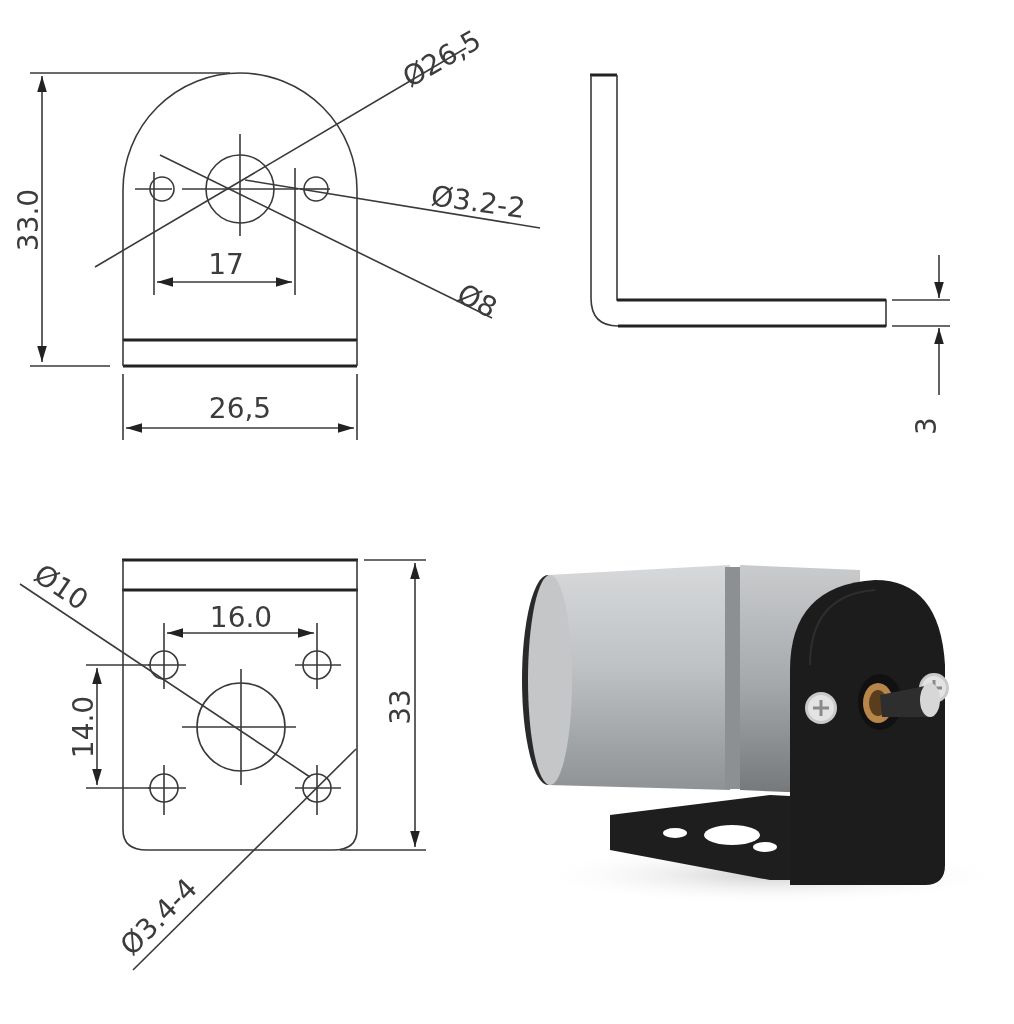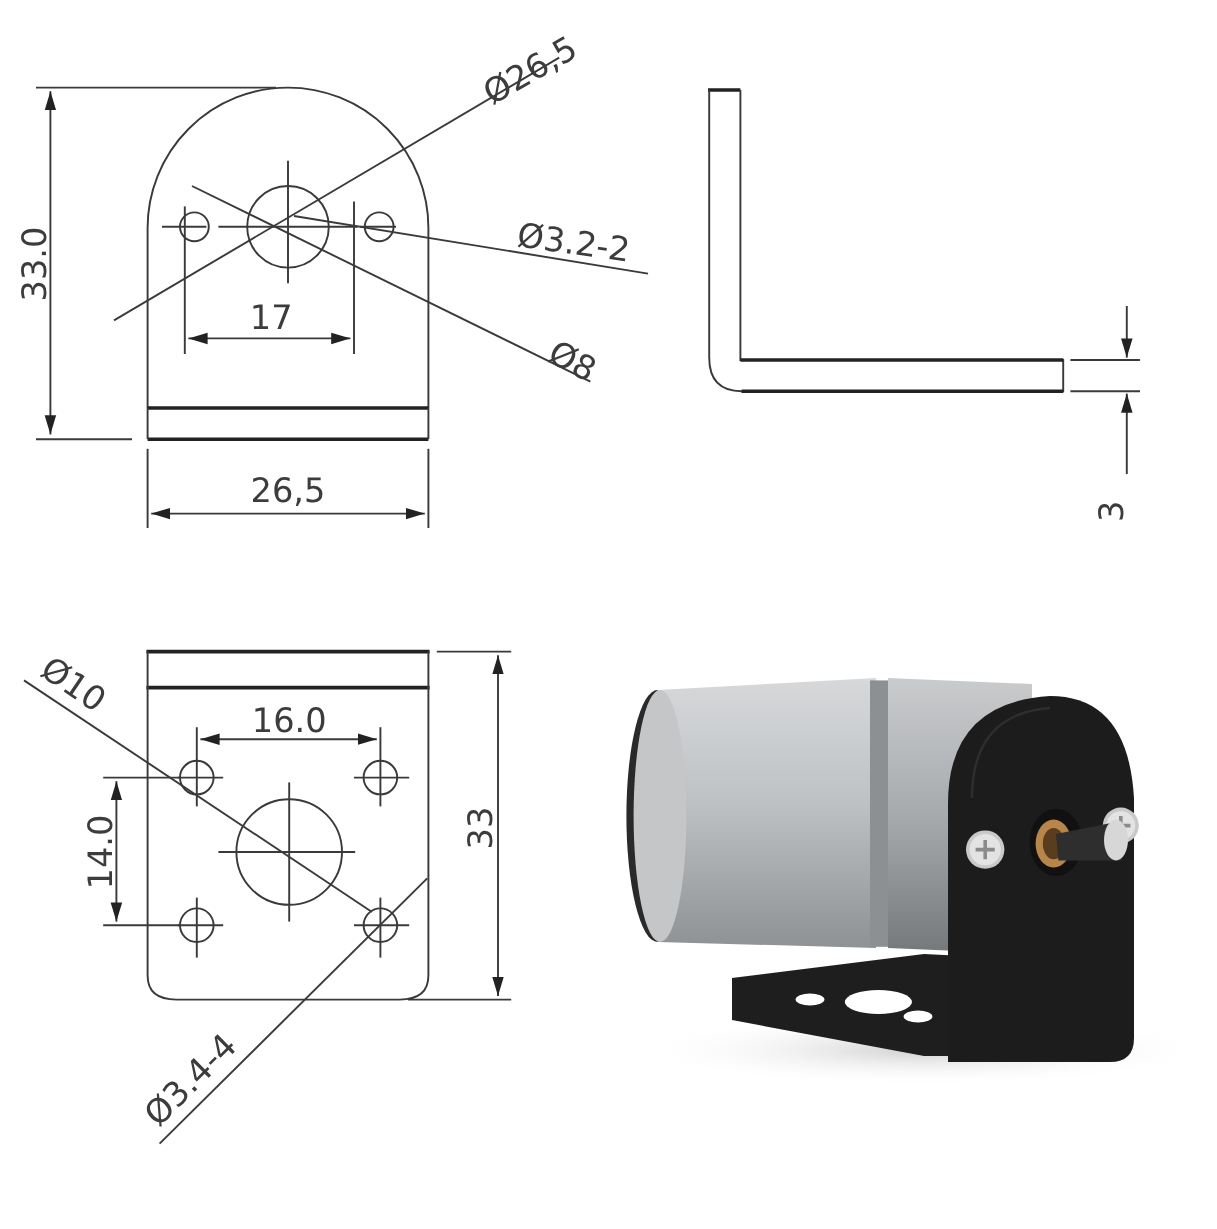--- a/index.html
+++ b/index.html
@@ -76,21 +76,21 @@
     <line class="thk" x1="57" y1="260" x2="326" y2="260"></line>
     <line class="thk" x1="58" y1="286" x2="326" y2="286"></line>
     <line class="ln" x1="332" y1="260" x2="390" y2="260"></line>
     <line class="ln" x1="332" y1="286" x2="390" y2="286"></line>
     <line class="ln" x1="379" y1="215" x2="379" y2="258" marker-end="url(#ah2)"></line>
     <line class="ln" x1="379" y1="355" x2="379" y2="288" marker-end="url(#ah2)"></line>
     <text class="dim" transform="translate(376,395) rotate(-90)">3</text>
   </svg>
 </div>
 
-<div class="panel" style="left:0;top:520px;width:460px;height:480px;">
+<div class="panel" style="left:0;top:537px;width:460px;height:480px;">
   <svg width="460" height="480" viewBox="0 0 460 480">
     <defs>
       <marker id="ah3" viewBox="0 0 10 10" refX="10" refY="5" markerWidth="10" markerHeight="10" orient="auto-start-reverse">
         <path d="M0,2 L10,5 L0,8 z" class="arr"></path>
       </marker>
     </defs>
     <line class="thk" x1="122" y1="23" x2="358" y2="23"></line>
     <line class="thk" x1="122" y1="53" x2="358" y2="53"></line>
     <path class="ln" d="M123,23 L123,293 Q123,313 147,313 L333,313 Q357,313 357,293 L357,23"></path>
 

